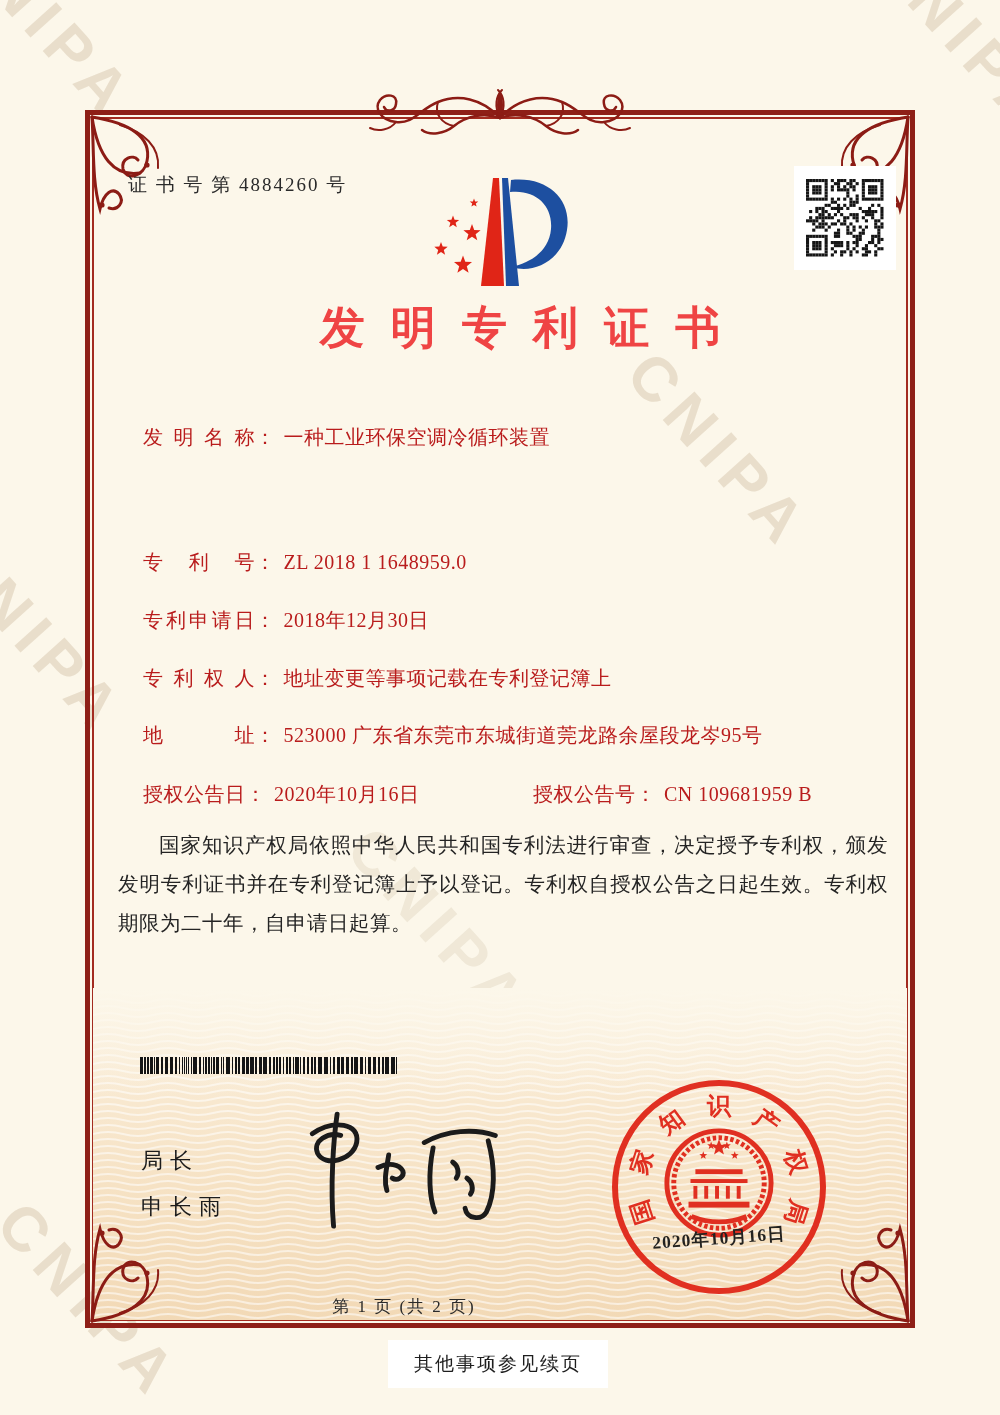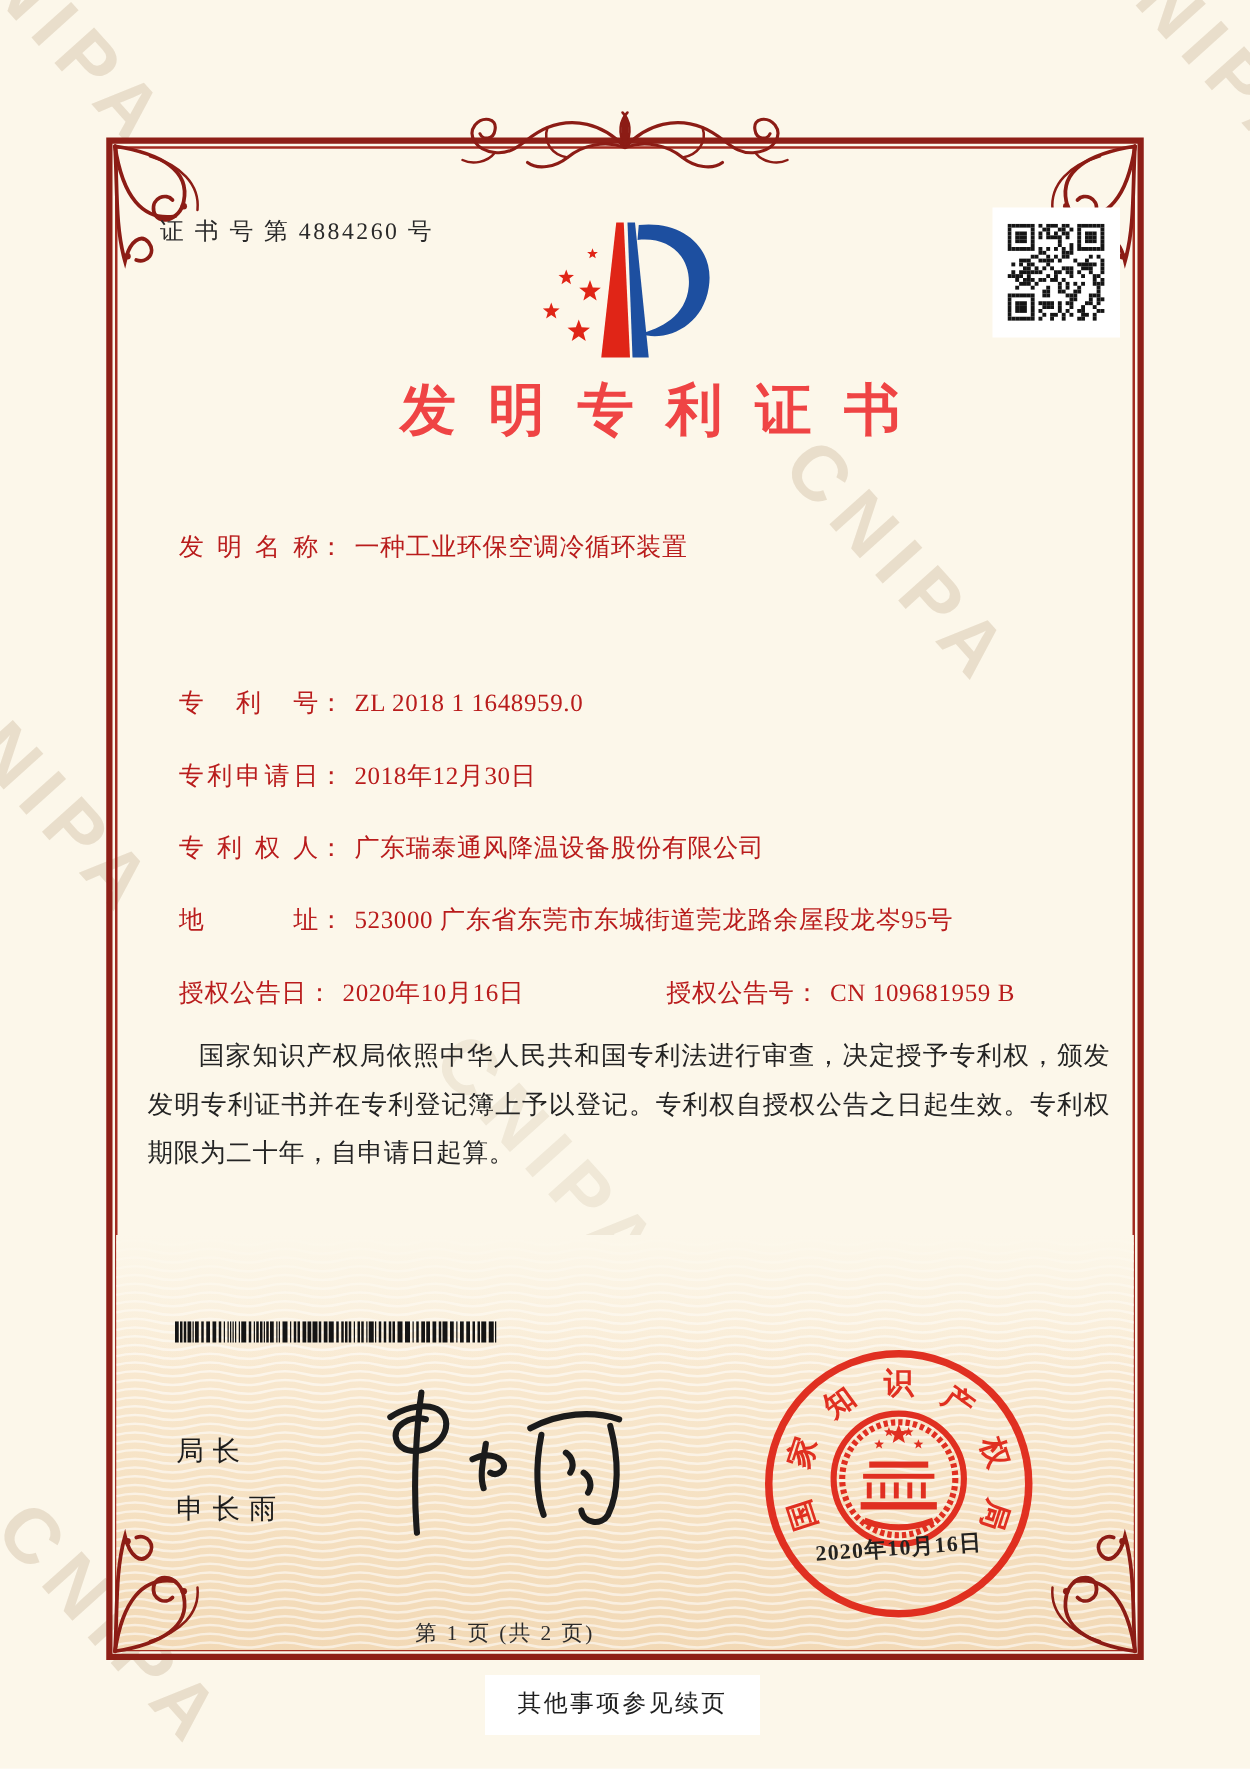--- a/index.html
+++ b/index.html
@@ -505,21 +505,21 @@
   <div class="fieldrow r1">
     <span class="lab">发明名称</span><span class="colon">：</span><span>一种工业环保空调冷循环装置</span>
   </div>
   <div class="fieldrow r3">
     <span class="lab">专利号</span><span class="colon">：</span><span>ZL 2018 1 1648959.0</span>
   </div>
   <div class="fieldrow r4">
     <span class="lab">专利申请日</span><span class="colon">：</span><span>2018年12月30日</span>
   </div>
   <div class="fieldrow r5">
-    <span class="lab">专利权人</span><span class="colon">：</span><span>广东瑞泰通风降温设备股份有限公司</span>
+    <span class="lab">专利权人</span><span class="colon">：</span><span>地址变更等事项记载在专利登记簿上</span>
   </div>
   <div class="fieldrow r6">
     <span class="lab">地址</span><span class="colon">：</span><span>523000 广东省东莞市东城街道莞龙路余屋段龙岑95号</span>
   </div>
   <div class="fieldrow r7">
     <span>授权公告日</span><span class="colon">：</span><span>2020年10月16日</span>
     <span class="grant2">
       <span>授权公告号</span><span class="colon">：</span><span>CN 109681959 B</span>
     </span>
   </div>

